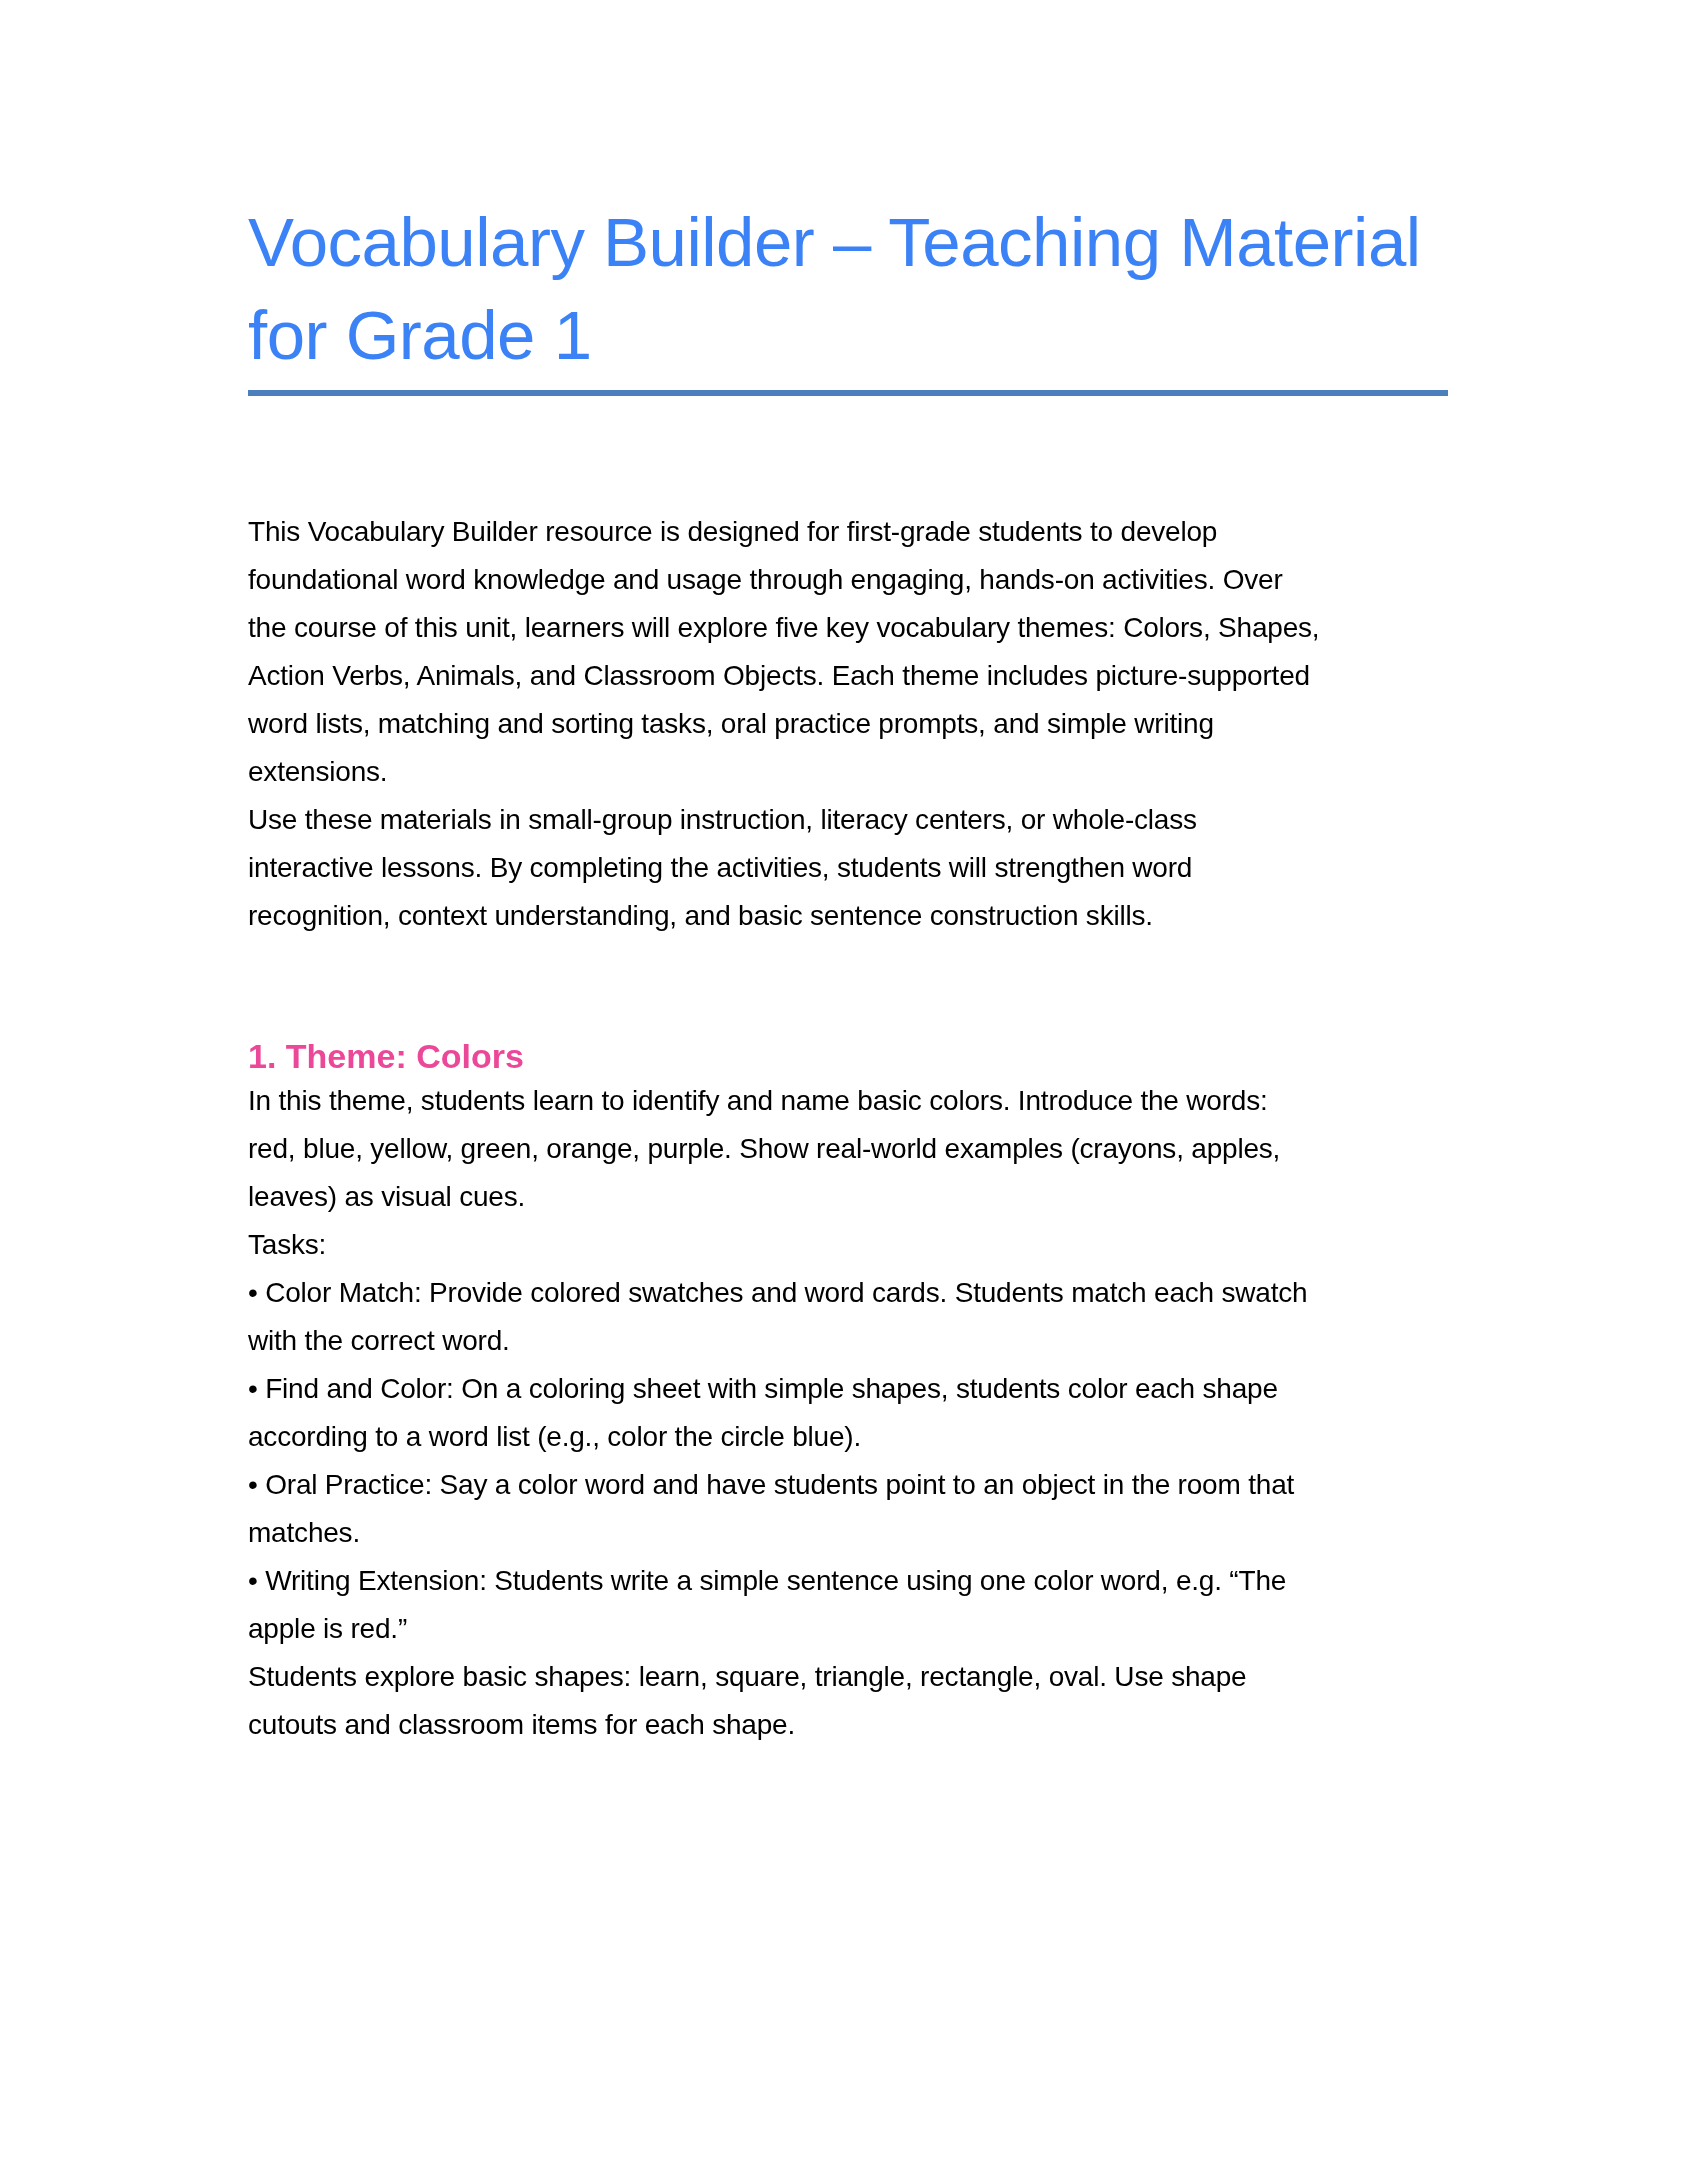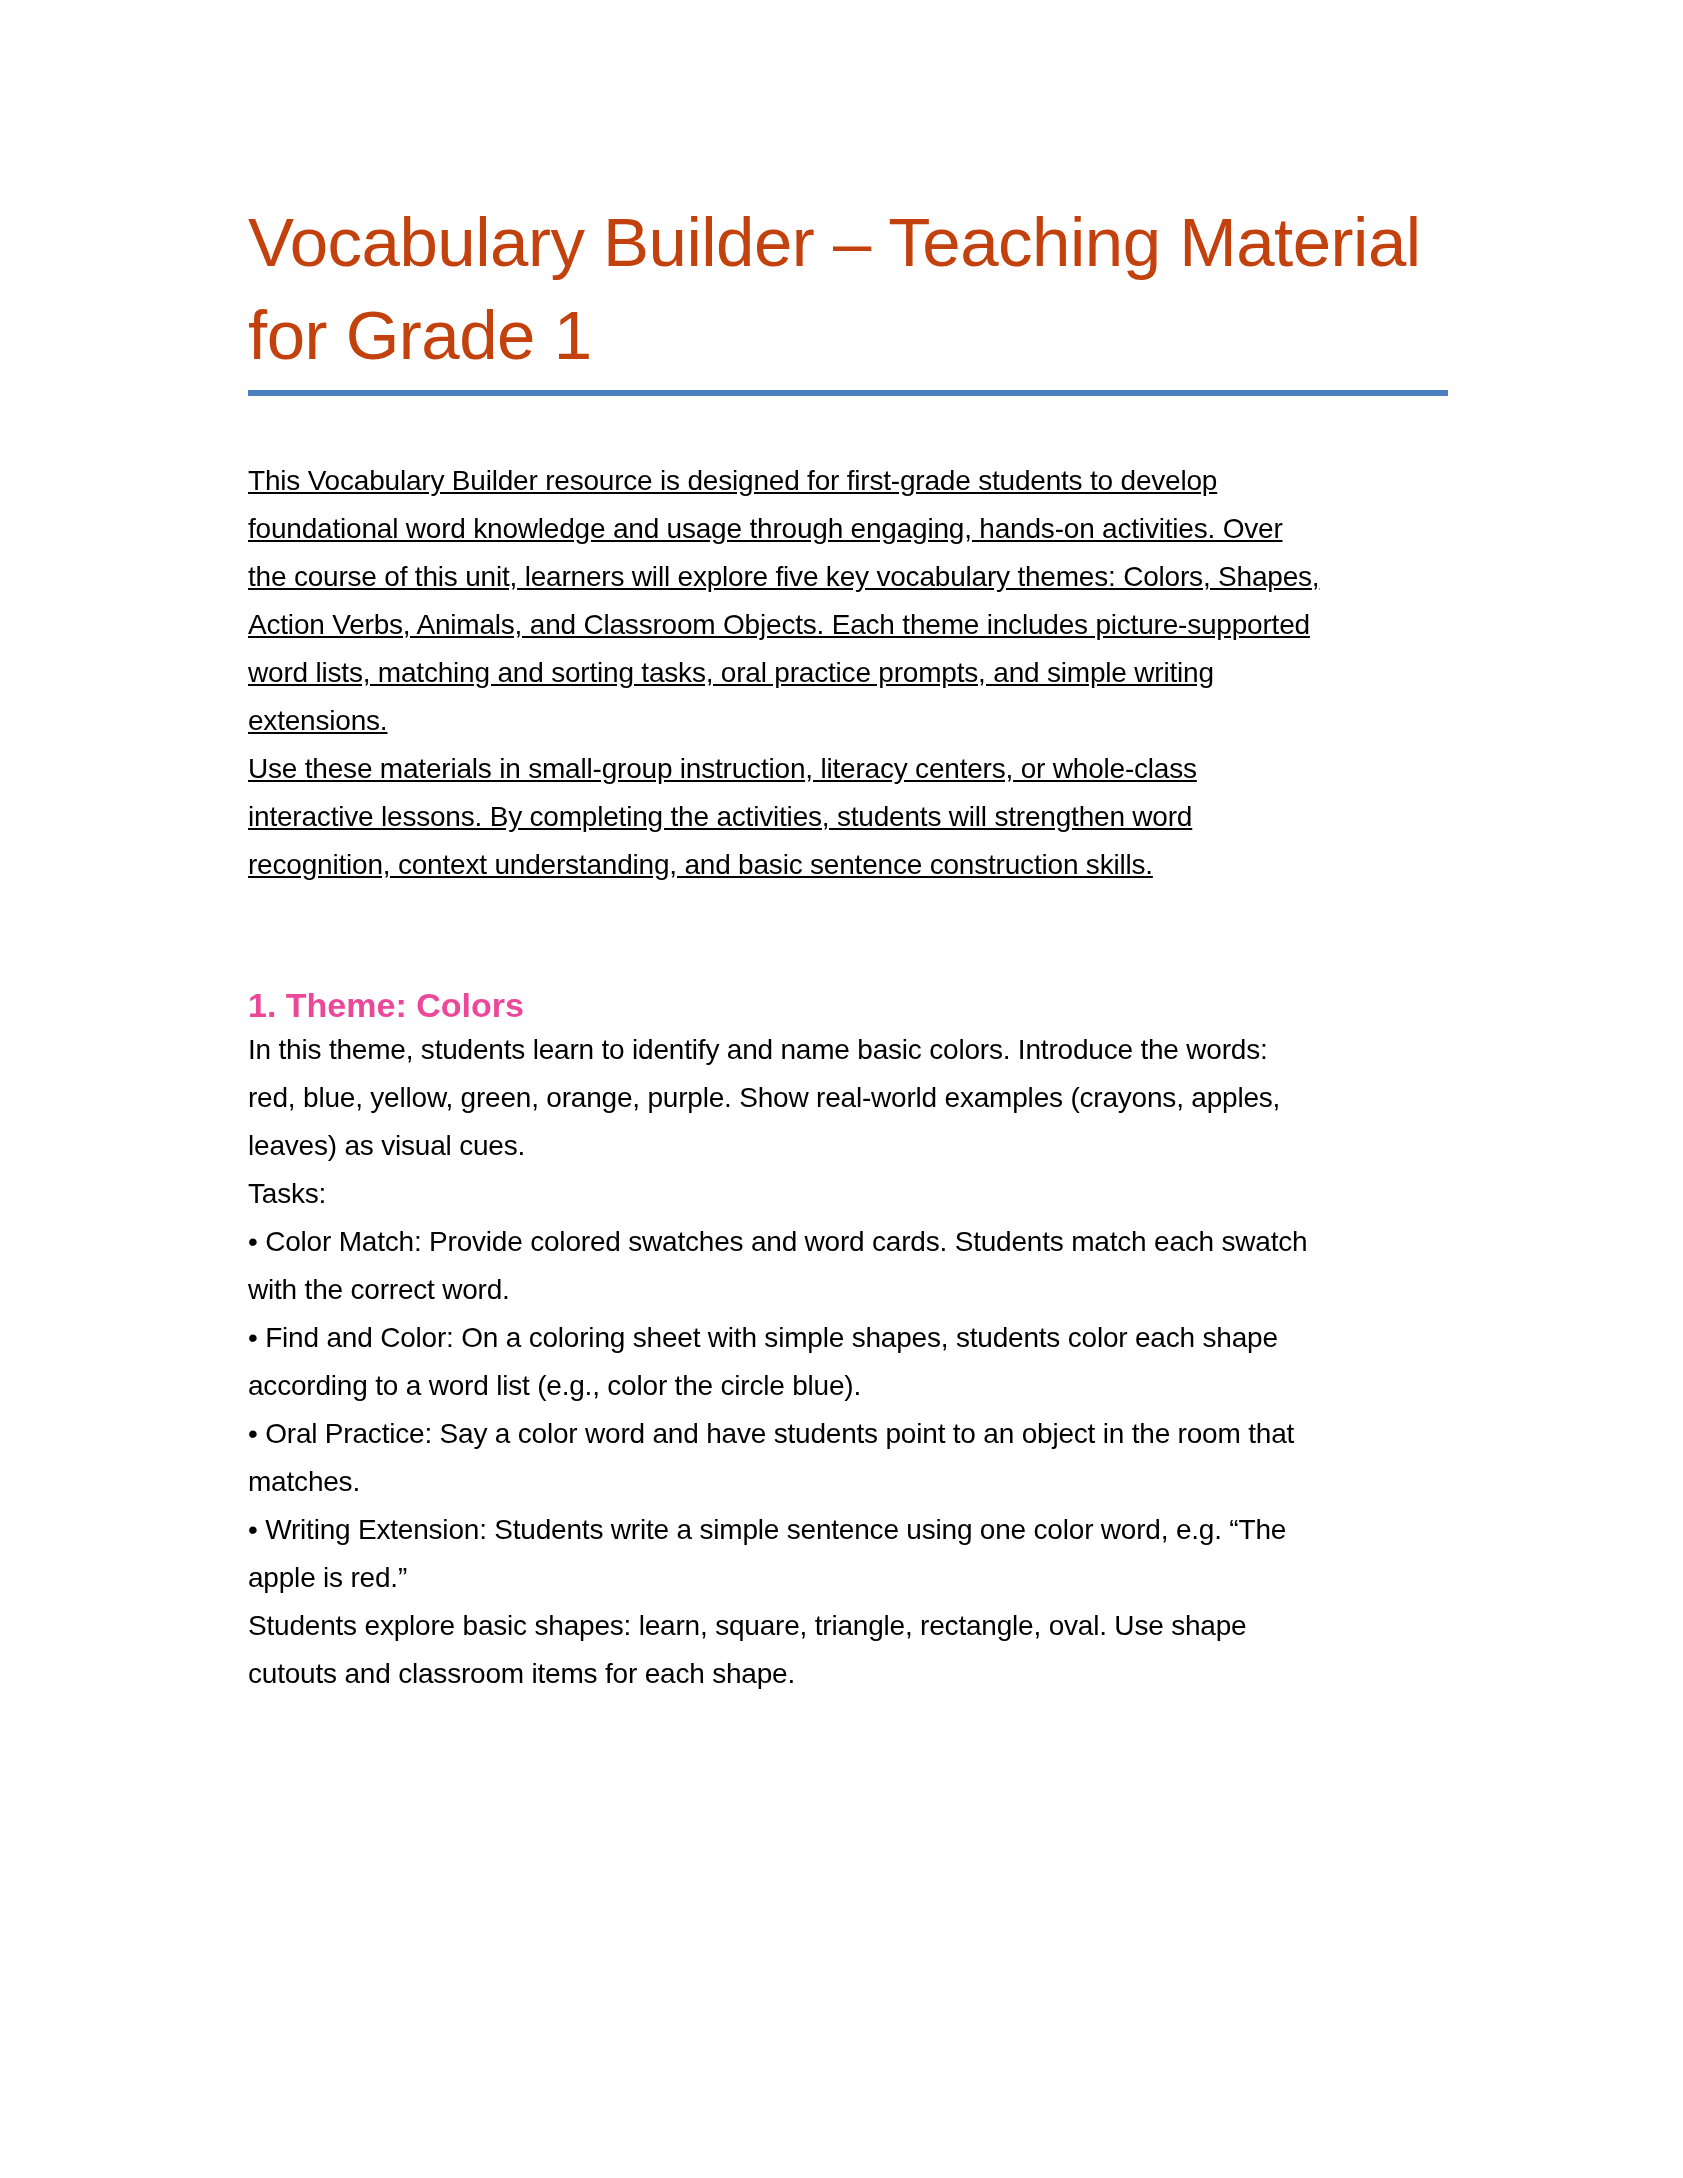--- a/index.html
+++ b/index.html
@@ -21,36 +21,35 @@
     left: 248px;
     top: 196px;
     width: 1200px;
   }
   .doc-title {
     margin: 0;
     font-size: 69px;
     line-height: 93px;
     font-weight: 400;
     letter-spacing: -0.5px;
-    color: #c2410c;
+    color: #3b82f6;
     white-space: pre;
     padding-bottom: 8px;
     border-bottom: 6px solid #4C7FBE;
   }
   .para {
     margin: 0;
     font-size: 28px;
     line-height: 48px;
     letter-spacing: -0.2px;
     color: #000000;
     white-space: pre;
   }
   .intro {
-    margin-top: 61px;
-    text-decoration: underline;
+    margin-top: 112px;
   }
   .section-heading {
     margin: 95px 0 0 0;
     font-size: 34px;
     line-height: 42px;
     font-weight: 700;
     color: #ec4899;
     white-space: pre;
   }
   .section-body {

